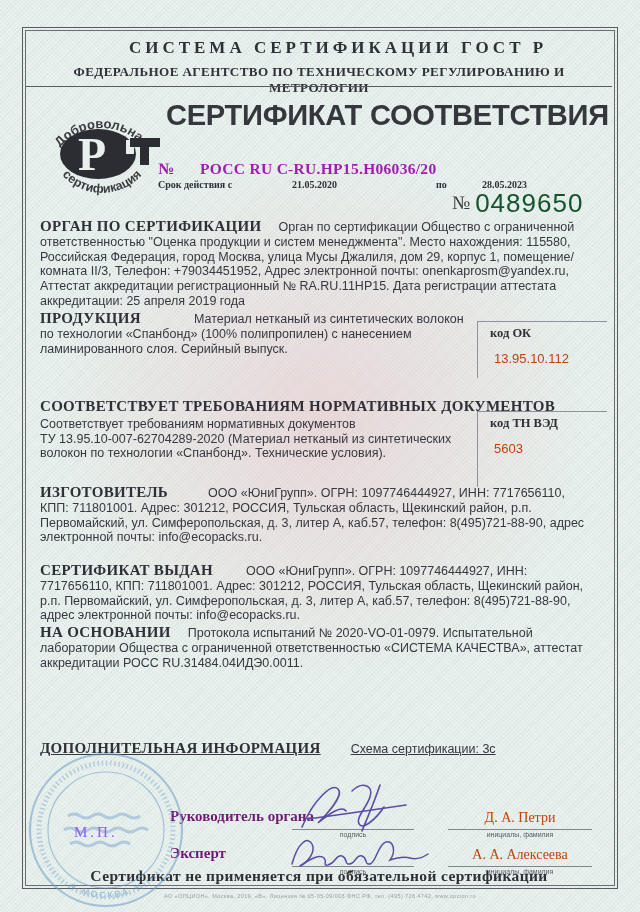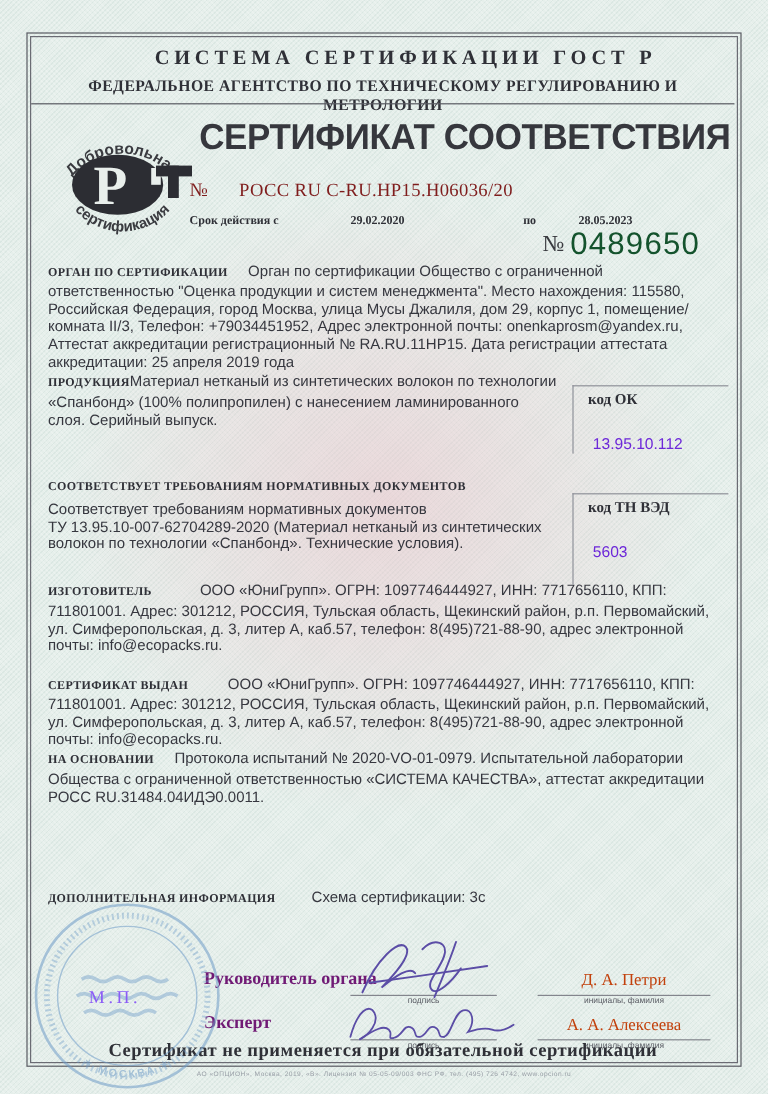--- a/index.html
+++ b/index.html
@@ -19,38 +19,38 @@
   }
   .frame::after{
     content:"";position:absolute;inset:2px;border:1px solid #6a6b73;pointer-events:none;
   }
   .serif{font-family:"Liberation Serif",serif;}
   .center{text-align:center;}
   .system-title{left:22px;top:38px;width:632px;font-size:17px;font-weight:bold;letter-spacing:4px;color:#2f3037;}
   .agency-title{left:22px;top:64px;width:594px;font-size:13.5px;font-weight:bold;letter-spacing:0.4px;color:#2f3037;transform:scaleX(0.97);}
   .header-divider{left:26px;top:86px;width:586px;border-top:1px solid #595a62;height:0;}
   .doc-title{left:166px;top:98px;font-size:30px;font-weight:bold;color:#36373d;letter-spacing:-0.3px;transform:scaleX(0.97);transform-origin:left;white-space:nowrap;}
-  .cert-no-row{left:158px;top:150px;font-weight:normal;color:#7f1d1d;}
+  .cert-no-row{left:158px;top:160px;font-weight:bold;color:#a21caf;}
   .cert-no-row .nsign{font-size:16px;}
   .cert-no-row .nval{font-size:15.5px;margin-left:26px;letter-spacing:0.3px;}
   .validity-row{left:158px;top:179px;width:440px;font-weight:bold;font-size:10px;color:#2f3037;}
   .validity-row .vfrom{position:absolute;left:134px;top:0;}
   .validity-row .vpo{position:absolute;left:278px;top:0;}
   .validity-row .vto{position:absolute;left:324px;top:0;}
   .form-number{left:452px;top:188px;white-space:nowrap;}
   .form-number .nsign{font-family:"Liberation Serif",serif;font-size:19px;color:#3a3b40;vertical-align:3px;}
   .form-number .nval{font-size:26px;color:#14532d;letter-spacing:1px;margin-left:5px;}
   .sec{left:40px;width:552px;font-size:12.5px;line-height:14.8px;color:#36373f;}
-  .sec-label{font-family:"Liberation Serif",serif;font-weight:bold;font-size:10px;color:#2f3037;letter-spacing:0.3px;} .g17{margin-right:17px;} .g30{margin-right:30px;}
-  .g33{margin-right:33px;text-align:center;} .g40{margin-right:40px;} .g53{}
+  .sec-label{font-family:"Liberation Serif",serif;font-weight:bold;font-size:15px;color:#2f3037;letter-spacing:0.3px;} .g17{margin-right:17px;} .g30{margin-right:30px;}
+  .g33{margin-right:33px;text-align:center;} .g40{margin-right:40px;} .g53{margin-right:53px;}
   .w425{width:425px;}
   .prewrap{white-space:pre-line;}
   .codebox{left:477px;width:130px;border-top:1px solid #8f929a;border-left:1px solid #8f929a;padding:4px 0 0 12px;box-sizing:border-box;}
   .codebox .clabel{font-family:"Liberation Serif",serif;font-weight:bold;font-size:12.5px;color:#2f3037;}
-  .codebox .cval{font-size:13px;margin-top:21px;padding-left:4px;color:#6d28d9;}
+  .codebox .cval{font-size:13px;margin-top:10px;padding-left:4px;color:#c2410c;}
   .h57{height:57px;} .h76{height:76px;}
   .mp{left:74px;top:824px;font-size:15px;letter-spacing:3px;color:#8b5cf6;z-index:6;}
   .stamp{left:24px;top:748px;z-index:5;opacity:0.55;}
   .role{left:170px;font-family:"Liberation Serif",serif;font-weight:bold;font-size:15px;color:#701a75;}
   .sigline{left:292px;width:122px;border-bottom:1px solid #83858d;height:0;}
   .sigcap{left:292px;width:122px;text-align:center;font-size:7px;color:#5a5c64;}
   .nameline{left:448px;width:144px;border-bottom:1px solid #83858d;height:0;}
   .namecap{left:448px;width:144px;text-align:center;font-size:7px;color:#5a5c64;}
   .nameval{left:448px;width:144px;text-align:center;font-family:"Liberation Serif",serif;font-size:14px;color:#c2410c;}
   .sigsvg{z-index:4;}
@@ -87,21 +87,21 @@
 </svg>
 
 <div class="abs doc-title">СЕРТИФИКАТ СООТВЕТСТВИЯ</div>
 
 <div class="abs serif cert-no-row">
   <span class="nsign">№</span><span class="nval">РОСС RU C-RU.НР15.Н06036/20</span>
 </div>
 
 <div class="abs serif validity-row">
   <span>Срок действия с</span>
-  <span class="vfrom">29.02.2020</span>
+  <span class="vfrom">21.05.2020</span>
   <span class="vpo">по</span>
   <span class="vto">28.05.2023</span>
 </div>
 
 <div class="abs form-number">
   <span class="nsign">№</span><span class="nval">0489650</span>
 </div>
 
 <div class="abs sec" style="top:219px;">
   <span class="sec-label g17">ОРГАН ПО СЕРТИФИКАЦИИ</span><span>Орган по сертификации Общество с ограниченной ответственностью "Оценка продукции и систем менеджмента". Место нахождения: 115580, Российская Федерация, город Москва, улица Мусы Джалиля, дом 29, корпус 1, помещение/комната II/3, Телефон: +79034451952, Адрес электронной почты: onenkaprosm@yandex.ru, Аттестат аккредитации регистрационный № RA.RU.11НР15. Дата регистрации аттестата аккредитации: 25 апреля 2019 года</span>
@@ -130,21 +130,21 @@
 </div>
 
 <div class="abs sec" style="top:563px;">
   <span class="sec-label g33">СЕРТИФИКАТ ВЫДАН</span><span>ООО «ЮниГрупп». ОГРН: 1097746444927, ИНН: 7717656110, КПП: 711801001. Адрес: 301212, РОССИЯ, Тульская область, Щекинский район, р.п. Первомайский, ул. Симферопольская, д. 3, литер А, каб.57, телефон: 8(495)721-88-90, адрес электронной почты: info@ecopacks.ru.</span>
 </div>
 
 <div class="abs sec" style="top:625px;">
   <span class="sec-label g17">НА ОСНОВАНИИ</span><span>Протокола испытаний № 2020-VO-01-0979. Испытательной лаборатории Общества с ограниченной ответственностью «СИСТЕМА КАЧЕСТВА», аттестат аккредитации РОСС RU.31484.04ИДЭ0.0011.</span>
 </div>
 
-<div class="abs sec" style="top:741px;">
+<div class="abs sec" style="top:741px;text-decoration:underline;">
   <span class="sec-label g30">ДОПОЛНИТЕЛЬНАЯ ИНФОРМАЦИЯ</span><span>Схема сертификации: 3с</span>
 </div>
 
 <svg class="abs stamp" width="164" height="164" viewBox="0 0 164 164">
   <defs>
     <path id="stampBot" d="M 14,82 A 68,68 0 0 0 150,82"></path>
   </defs>
   <circle cx="82" cy="82" r="76" fill="none" stroke="#6f9cc8" stroke-width="2.2"></circle>
   <circle cx="82" cy="82" r="58" fill="none" stroke="#6f9cc8" stroke-width="1.2"></circle>
   <circle cx="82" cy="82" r="67" fill="none" stroke="#6f9cc8" stroke-width="5" stroke-dasharray="1.6 2.6" opacity="0.75"></circle>

